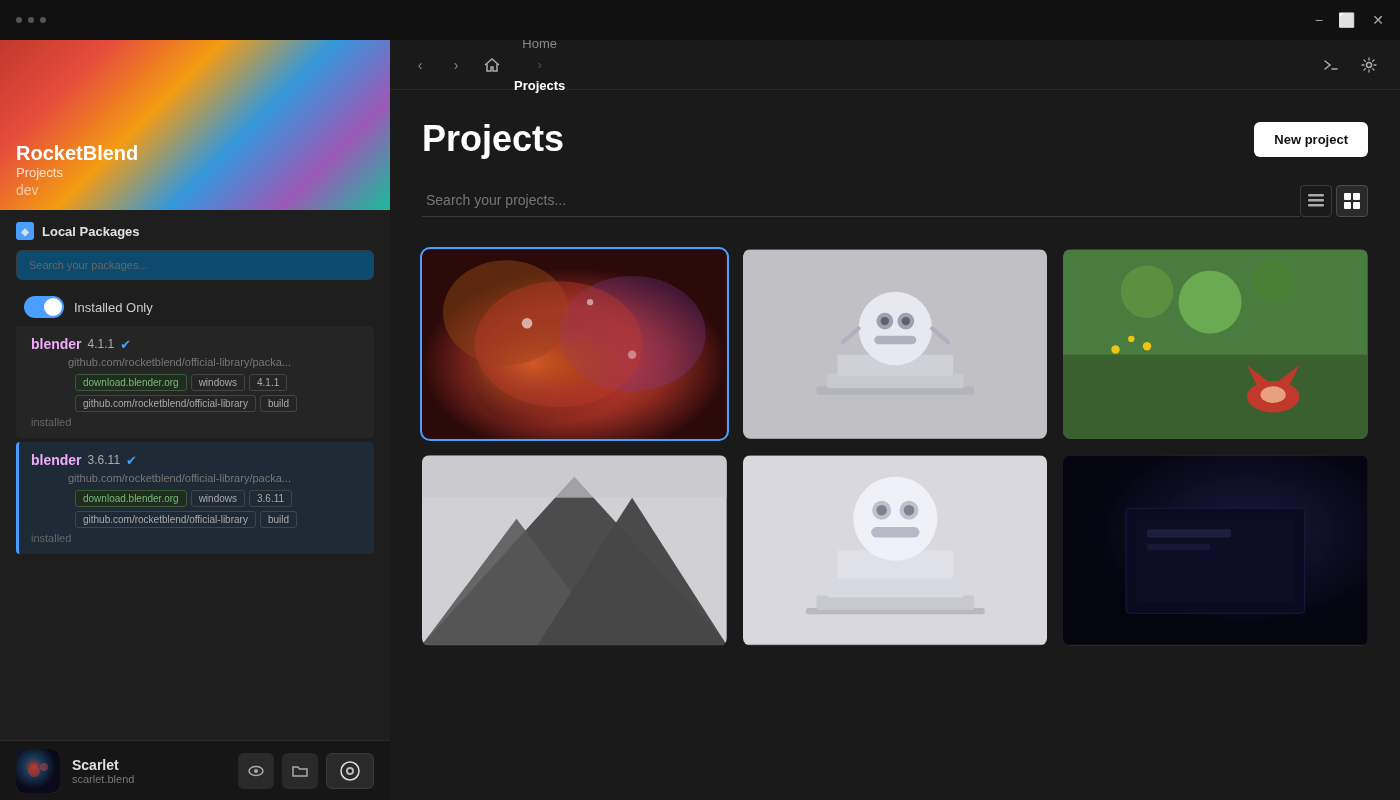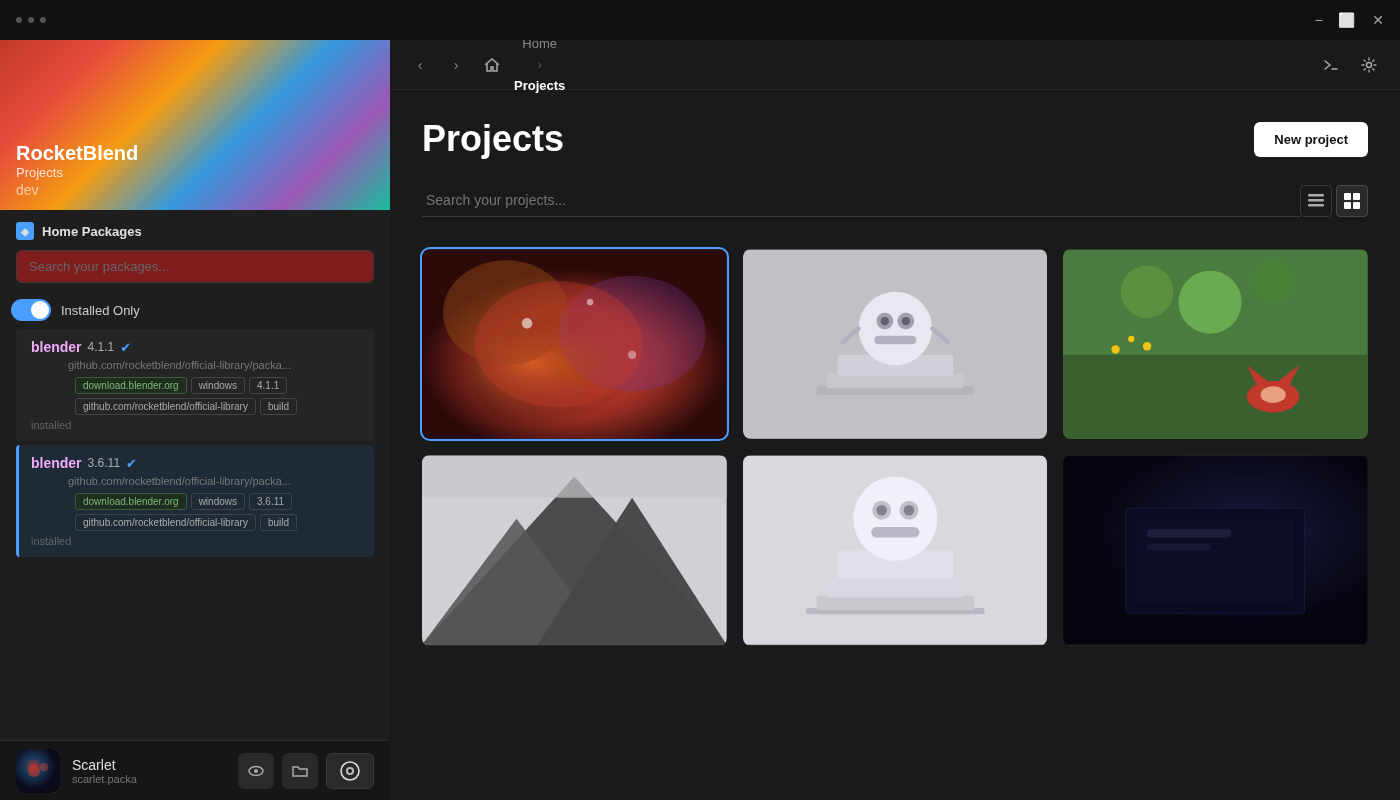--- a/index.html
+++ b/index.html
@@ -98,35 +98,35 @@
       background: #4a9eff;
       border-radius: 3px;
       display: inline-flex;
       align-items: center;
       justify-content: center;
       font-size: 10px;
     }
 
     .search-input {
       width: 100%;
-      background: #7f1d1d;
+      background: #0c4a6e;
       border: 1px solid #3a3a3a;
       border-radius: 6px;
       padding: 8px 12px;
       color: #aaa;
-      font-size: 13px;
+      font-size: 11px;
       outline: none;
     }
     .search-input::placeholder { color: #666; }
 
     .filter-row {
       display: flex;
       align-items: center;
       gap: 10px;
-      padding: 8px 11px;
+      padding: 8px 24px;
       flex-shrink: 0;
     }
     .toggle-switch {
       width: 40px; height: 22px;
       background: #4a9eff;
       border-radius: 11px;
       position: relative;
       cursor: pointer;
       flex-shrink: 0;
     }
@@ -226,21 +226,21 @@
     }
     .user-avatar {
       width: 44px; height: 44px; border-radius: 8px;
       background: linear-gradient(135deg, #1a3a5c, #c0392b);
       overflow: hidden;
       display: flex; align-items: center; justify-content: center;
       font-size: 18px;
       flex-shrink: 0;
     }
     .user-info { flex: 1; }
-    .user-name { font-size: 14px; font-weight: 400; color: #e0e0e0; }
+    .user-name { font-size: 14px; font-weight: 700; color: #e0e0e0; }
     .user-file { font-size: 11px; color: #777; }
     .bottom-actions {
       display: flex; gap: 8px; align-items: center;
     }
     .bottom-action-btn {
       width: 36px; height: 36px;
       background: #2a2a2a;
       border: none;
       border-radius: 6px;
       color: #aaa;
@@ -426,21 +426,21 @@
       <div class="sidebar-header-content">
         <div class="sidebar-app-name">RocketBlend</div>
         <div class="sidebar-app-subtitle">Projects</div>
         <div class="sidebar-env">dev</div>
       </div>
     </div>
 
     <div class="sidebar-packages-section">
       <div class="sidebar-section-title">
         <span class="pkg-icon">◈</span>
-        <span>Home Packages</span>
+        <span>Local Packages</span>
       </div>
       <input class="search-input" type="text" placeholder="Search your packages..." style="">
     </div>
 
     <div class="filter-row">
       <div class="toggle-switch">
         <div class="toggle-thumb"></div>
       </div>
       <span class="filter-label">Installed Only</span>
     </div>
@@ -498,21 +498,21 @@
               <stop offset="100%" stop-color="#0a0a1a"></stop>
             </radialGradient>
           </defs>
           <rect width="44" height="44" fill="url(#avatarGrad)"></rect>
           <circle cx="18" cy="22" r="6" fill="#c0392b" opacity="0.6"></circle>
           <circle cx="28" cy="18" r="4" fill="#e74c3c" opacity="0.4"></circle>
         </svg>
       </div>
       <div class="user-info">
         <div class="user-name">Scarlet</div>
-        <div class="user-file">scarlet.packa</div>
+        <div class="user-file">scarlet.blend</div>
       </div>
       <div class="bottom-actions">
         <button class="bottom-action-btn">
           <svg width="16" height="16" viewBox="0 0 16 16" fill="none">
             <ellipse cx="8" cy="8" rx="7" ry="4.5" stroke="#aaa" stroke-width="1.5"></ellipse>
             <circle cx="8" cy="8" r="2" fill="#aaa"></circle>
           </svg>
         </button>
         <button class="bottom-action-btn">
           <svg width="16" height="16" viewBox="0 0 16 16" fill="none">

